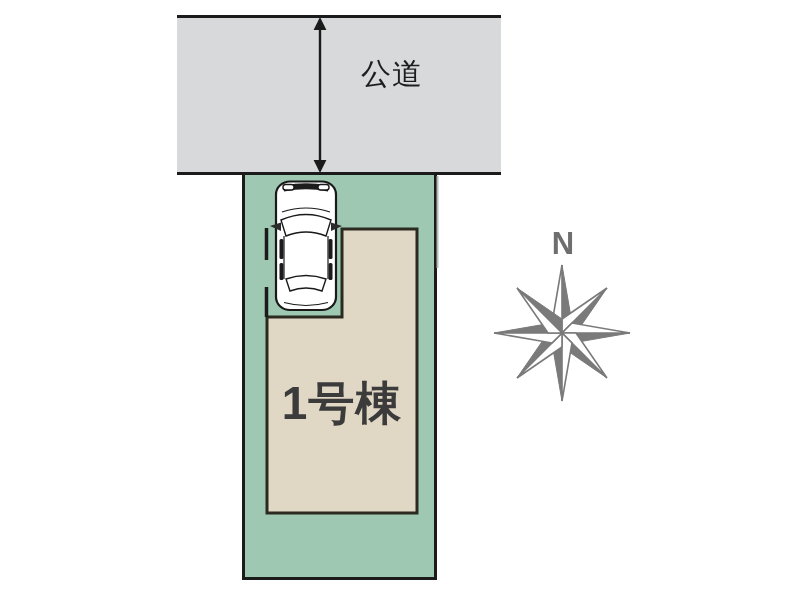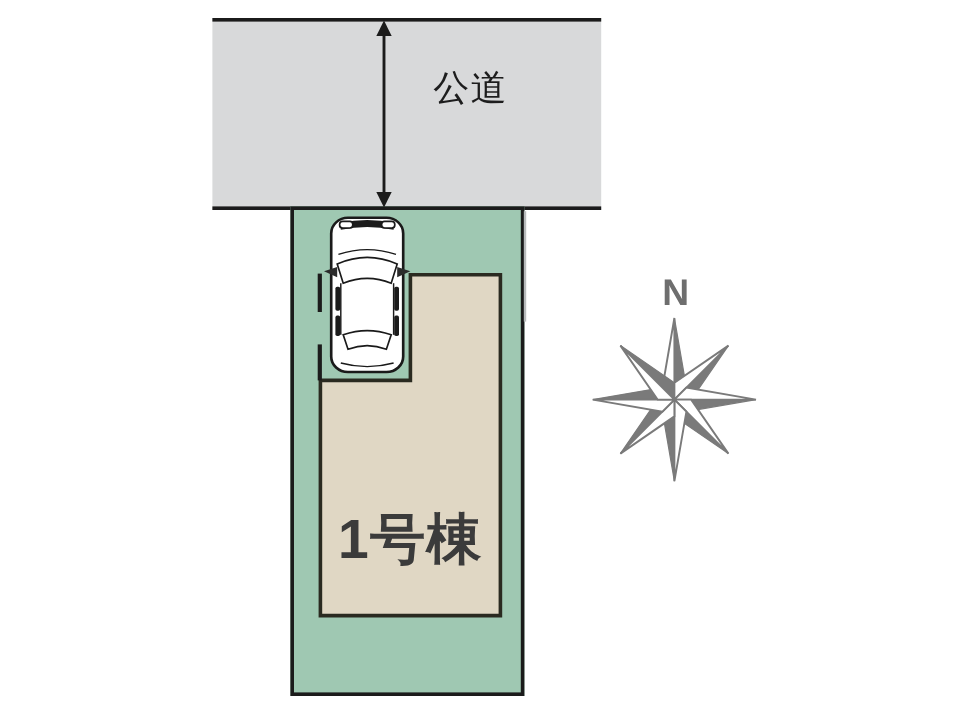--- a/index.html
+++ b/index.html
@@ -89,21 +89,20 @@
     position: absolute;
     left: 267px;
     top: 378px;
     width: 150px;
     text-align: center;
     font-size: 46px;
     line-height: 50px;
     font-weight: bold;
     color: var(--building-text);
     letter-spacing: 1px;
-    margin-top: 46px;
   }
   .compass-n {
     position: absolute;
     left: 542px;
     top: 228px;
     width: 42px;
     text-align: center;
     font-size: 31px;
     line-height: 32px;
     font-weight: bold;

